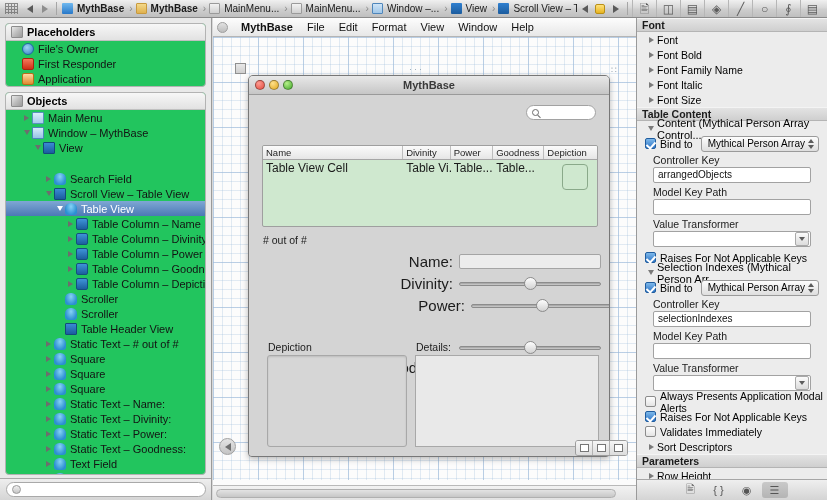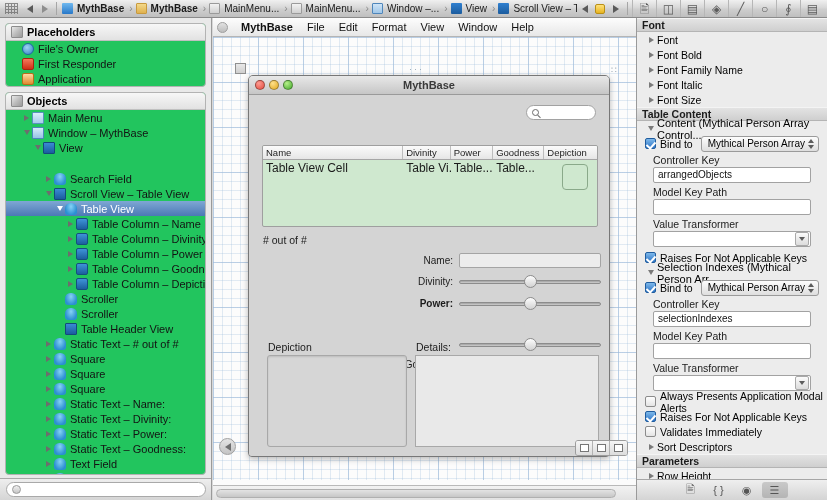--- a/index.html
+++ b/index.html
@@ -178,21 +178,21 @@
   .imgcell { position: absolute; right: 9px; top: 18px; width: 26px; height: 26px;
     border: 1px solid #8aa98a; border-radius: 4px; background: #cfe8cf; }
 
   .countlbl { position: absolute; left: 14px; top: 139px; font-size: 10.5px; color: #1b1b1b; }
   .btnrow { position: absolute; right: 12px; top: 136px; display: flex; gap: 3px; }
   .pbtn { height: 15px; padding: 0 6px; font-size: 10px; line-height: 14px;
     background: linear-gradient(to bottom,#fdfdfd,#e2e2e2);
     border: 1px solid #9a9a9a; border-radius: 3px; color: #121212; }
 
   .frow { position: absolute; display: flex; align-items: center; }
-  .flabel { font-size: 10px; text-align: right; color: #1b1b1b; }
+  .flabel { font-size: 15px; text-align: right; color: #1b1b1b; }
   .tfield { height: 15px; background: #ececec; border: 1px solid #a4a4a4; border-radius: 2px; }
   .slider { height: 13px; position: relative; display: flex; align-items: center; }
   .strack { position: absolute; left: 0; right: 0; height: 4px; top: 5px;
     background: linear-gradient(to bottom,#9f9f9f,#cfcfcf); border-radius: 2px; border:1px solid #8c8c8c; }
   .sknob { position: absolute; left: 50%; margin-left: -6px; width: 13px; height: 13px;
     border-radius: 50%; background: linear-gradient(to bottom,#fdfdfd,#d2d2d2);
     border: 1px solid #8c8c8c; }
 
   .boxlbl { position: absolute; font-size: 10.5px; color: #1b1b1b; }
   .imgwell { position: absolute; left: 18px; top: 310px; width: 140px; height: 106px;
@@ -629,21 +629,21 @@
           </div>
 
           <div class="frow" style="left:120px;top:180px;width:232px;">
             <div class="flabel" style="width:84px;margin-right:6px;">Divinity:</div>
             <div class="slider" style="width:142px;">
               <div class="strack"></div>
                 <div class="sknob"></div>
             </div>
           </div>
 
-          <div class="frow" style="left:120px;top:202px;width:232px;font-weight:bold;">
+          <div class="frow" style="left:132px;top:202px;width:232px;">
             <div class="flabel" style="width:84px;margin-right:6px;">Power:</div>
             <div class="slider" style="width:142px;">
               <div class="strack"></div>
                 <div class="sknob"></div>
             </div>
           </div>
 
           <div class="frow" style="left:120px;top:224px;width:232px;">
             <div class="flabel" style="width:84px;margin-right:6px;margin-top:40px;">Goodness:</div>
             <div class="slider" style="width:142px;">

